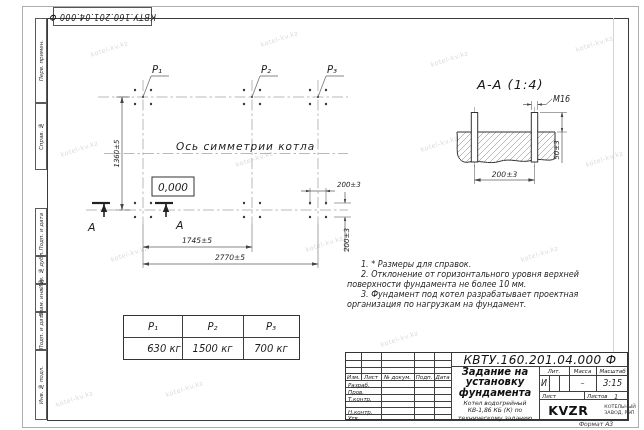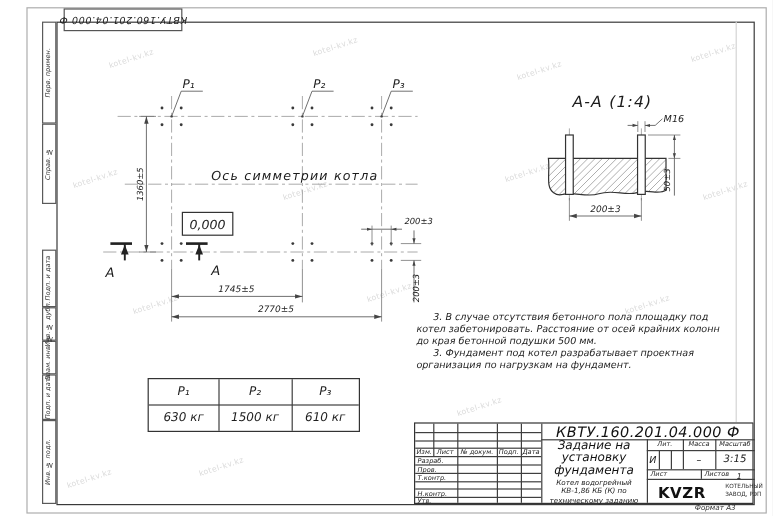--- a/index.html
+++ b/index.html
@@ -25,21 +25,21 @@
   .ltable{position:absolute;left:123px;top:315px;width:177px;height:45px;border:1.2px solid #333;box-sizing:border-box;}
   .ltable .cell{position:absolute;display:flex;align-items:center;justify-content:center;
                 font-style:italic;font-size:10px;color:#1e1e1e;}
   
   .tb{position:absolute;left:345px;top:352px;width:283px;height:68px;border:1.3px solid #333;box-sizing:border-box;background:#fff;}
   .tb .lbl{position:absolute;font-size:5.5px;font-style:italic;color:#222;white-space:nowrap;}
   .tb .ctr{display:flex;align-items:center;justify-content:center;text-align:center;}
   .docnum{position:absolute;left:105px;top:0;width:178px;height:13px;display:flex;align-items:center;justify-content:center;
           font-size:12px;font-style:italic;letter-spacing:.4px;color:#111;white-space:nowrap;}
   .tbtitle{position:absolute;left:106px;top:14px;width:86px;height:31px;display:flex;align-items:center;justify-content:center;
-           text-align:center;font-size:10px;font-style:italic;line-height:1.05;color:#111;}
+           text-align:center;font-size:10px;font-style:italic;line-height:1.05;color:#111;font-weight:bold;}
   .tbprod{position:absolute;left:106px;top:47px;width:86px;height:20px;display:flex;align-items:center;justify-content:center;
           text-align:center;font-size:6px;font-style:italic;line-height:1.2;color:#222;}
   .logo{position:absolute;left:193px;top:46px;width:90px;height:22px;display:flex;align-items:center;justify-content:center;gap:16px;}
   .logo .kvzr{font-size:12.5px;font-weight:bold;letter-spacing:.5px;color:#111;}
   .logo .desc{display:flex;flex-direction:column;font-size:4.8px;line-height:1.2;color:#333;}
   .fmt{position:absolute;left:556px;top:420px;width:80px;text-align:center;font-size:6px;font-style:italic;color:#333;}
   svg text{font-family:"DejaVu Sans","Liberation Sans",sans-serif;font-style:italic;fill:#1c1c1c;}
 </style>
 </head>
 <body>
@@ -248,27 +248,28 @@
     </g>
   </svg>
 
   <div class="ltable">
     <div class="ln" style="left:58px;top:0;width:1px;height:43px"></div>
     <div class="ln" style="left:119px;top:0;width:1px;height:43px"></div>
     <div class="ln" style="left:0;top:21px;width:175px;height:1px"></div>
     <div class="cell" style="left:0;top:0;width:58px;height:21px">P₁</div>
     <div class="cell" style="left:58px;top:0;width:61px;height:21px">P₂</div>
     <div class="cell" style="left:119px;top:0;width:56px;height:21px">P₃</div>
-    <div class="cell" style="left:0;top:21px;width:58px;height:22px">630 кг</div>
+    <div class="cell" style="left:11px;top:21px;width:58px;height:22px">630 кг</div>
     <div class="cell" style="left:58px;top:21px;width:61px;height:22px">1500 кг</div>
-    <div class="cell" style="left:119px;top:21px;width:56px;height:22px">610 кг</div>
+    <div class="cell" style="left:119px;top:21px;width:56px;height:22px">700 кг</div>
   </div>
 
   <div class="notes">
-    <p>3. В случае отсутствия бетонного пола площадку под котел забетонировать. Расстояние от осей крайних колонн до края бетонной подушки 500 мм.</p>
+    <p>1. * Размеры для справок.</p>
+    <p>2. Отклонение от горизонтального уровня верхней поверхности фундамента не более 10 мм.</p>
     <p>3. Фундамент под котел разрабатывает проектная организация по нагрузкам на фундамент.</p>
   </div>
 
   <div class="tb">
 
     <div class="ln" style="left:15px;top:0;width:1px;height:27px"></div>
     <div class="ln" style="left:35px;top:0;width:1px;height:66px"></div>
     <div class="ln" style="left:68px;top:0;width:1px;height:66px"></div>
     <div class="ln" style="left:88px;top:0;width:1px;height:66px"></div>
     <div class="ln" style="left:105px;top:0;width:1px;height:66px"></div>

